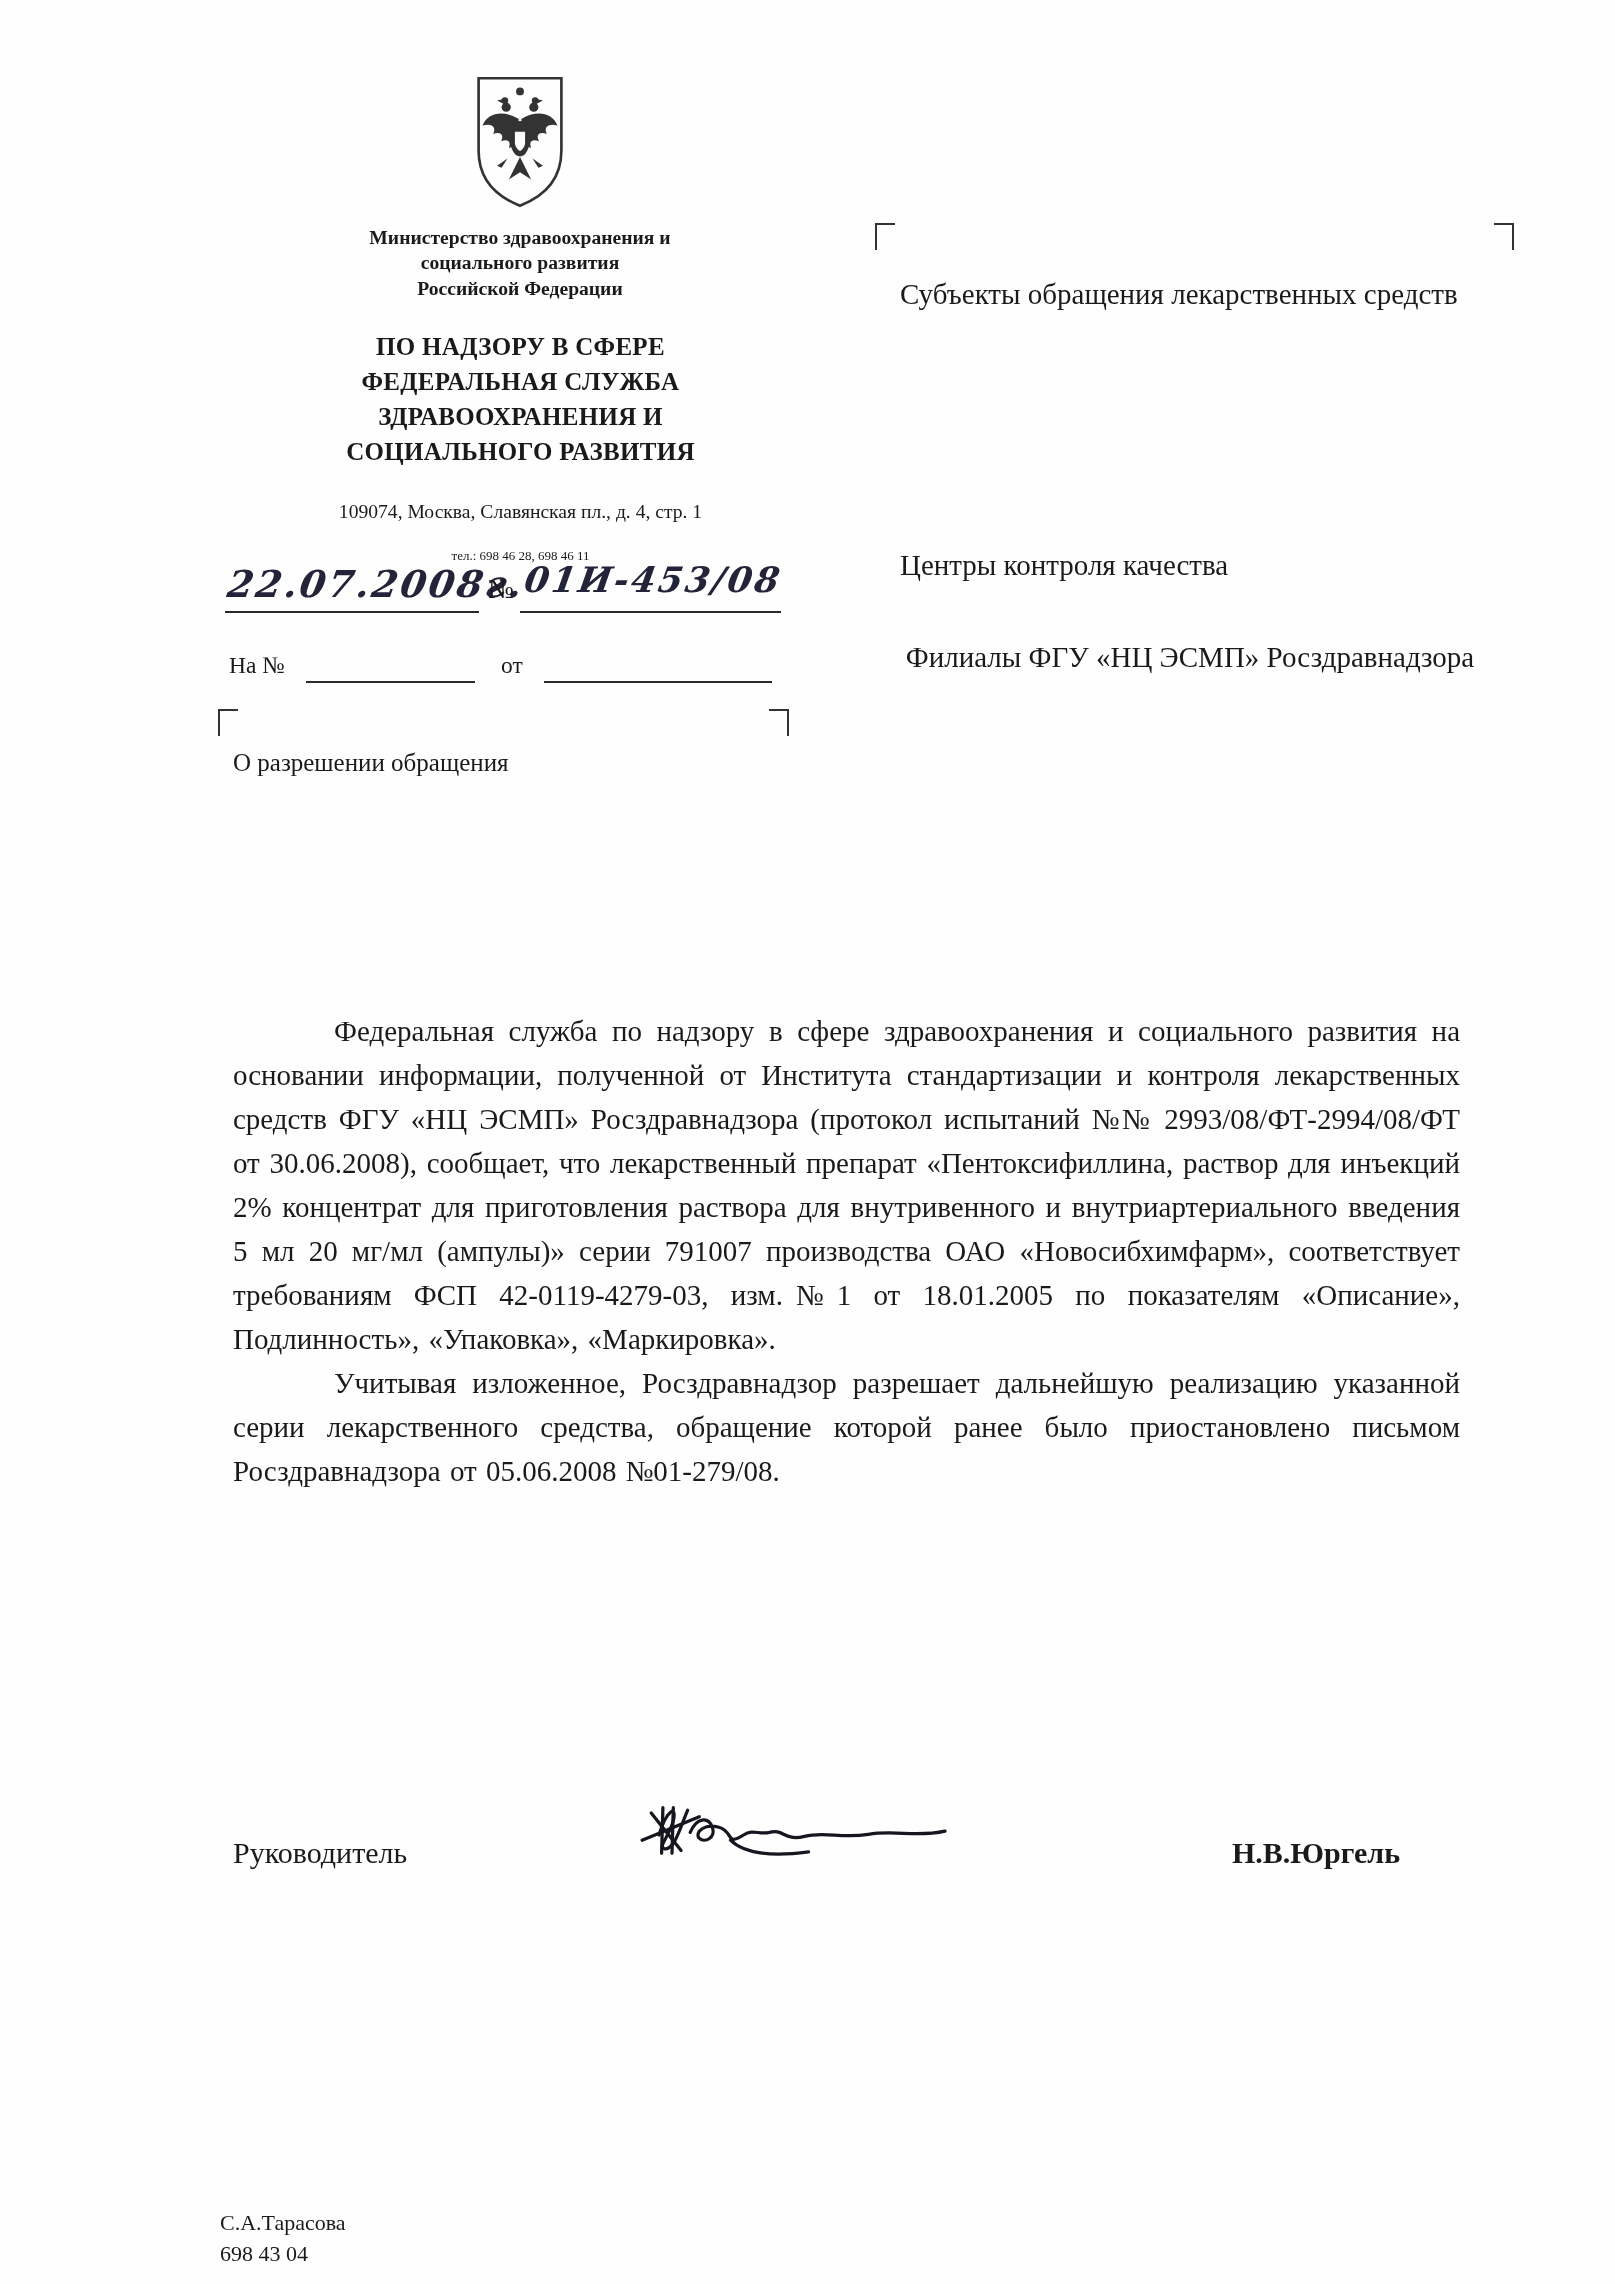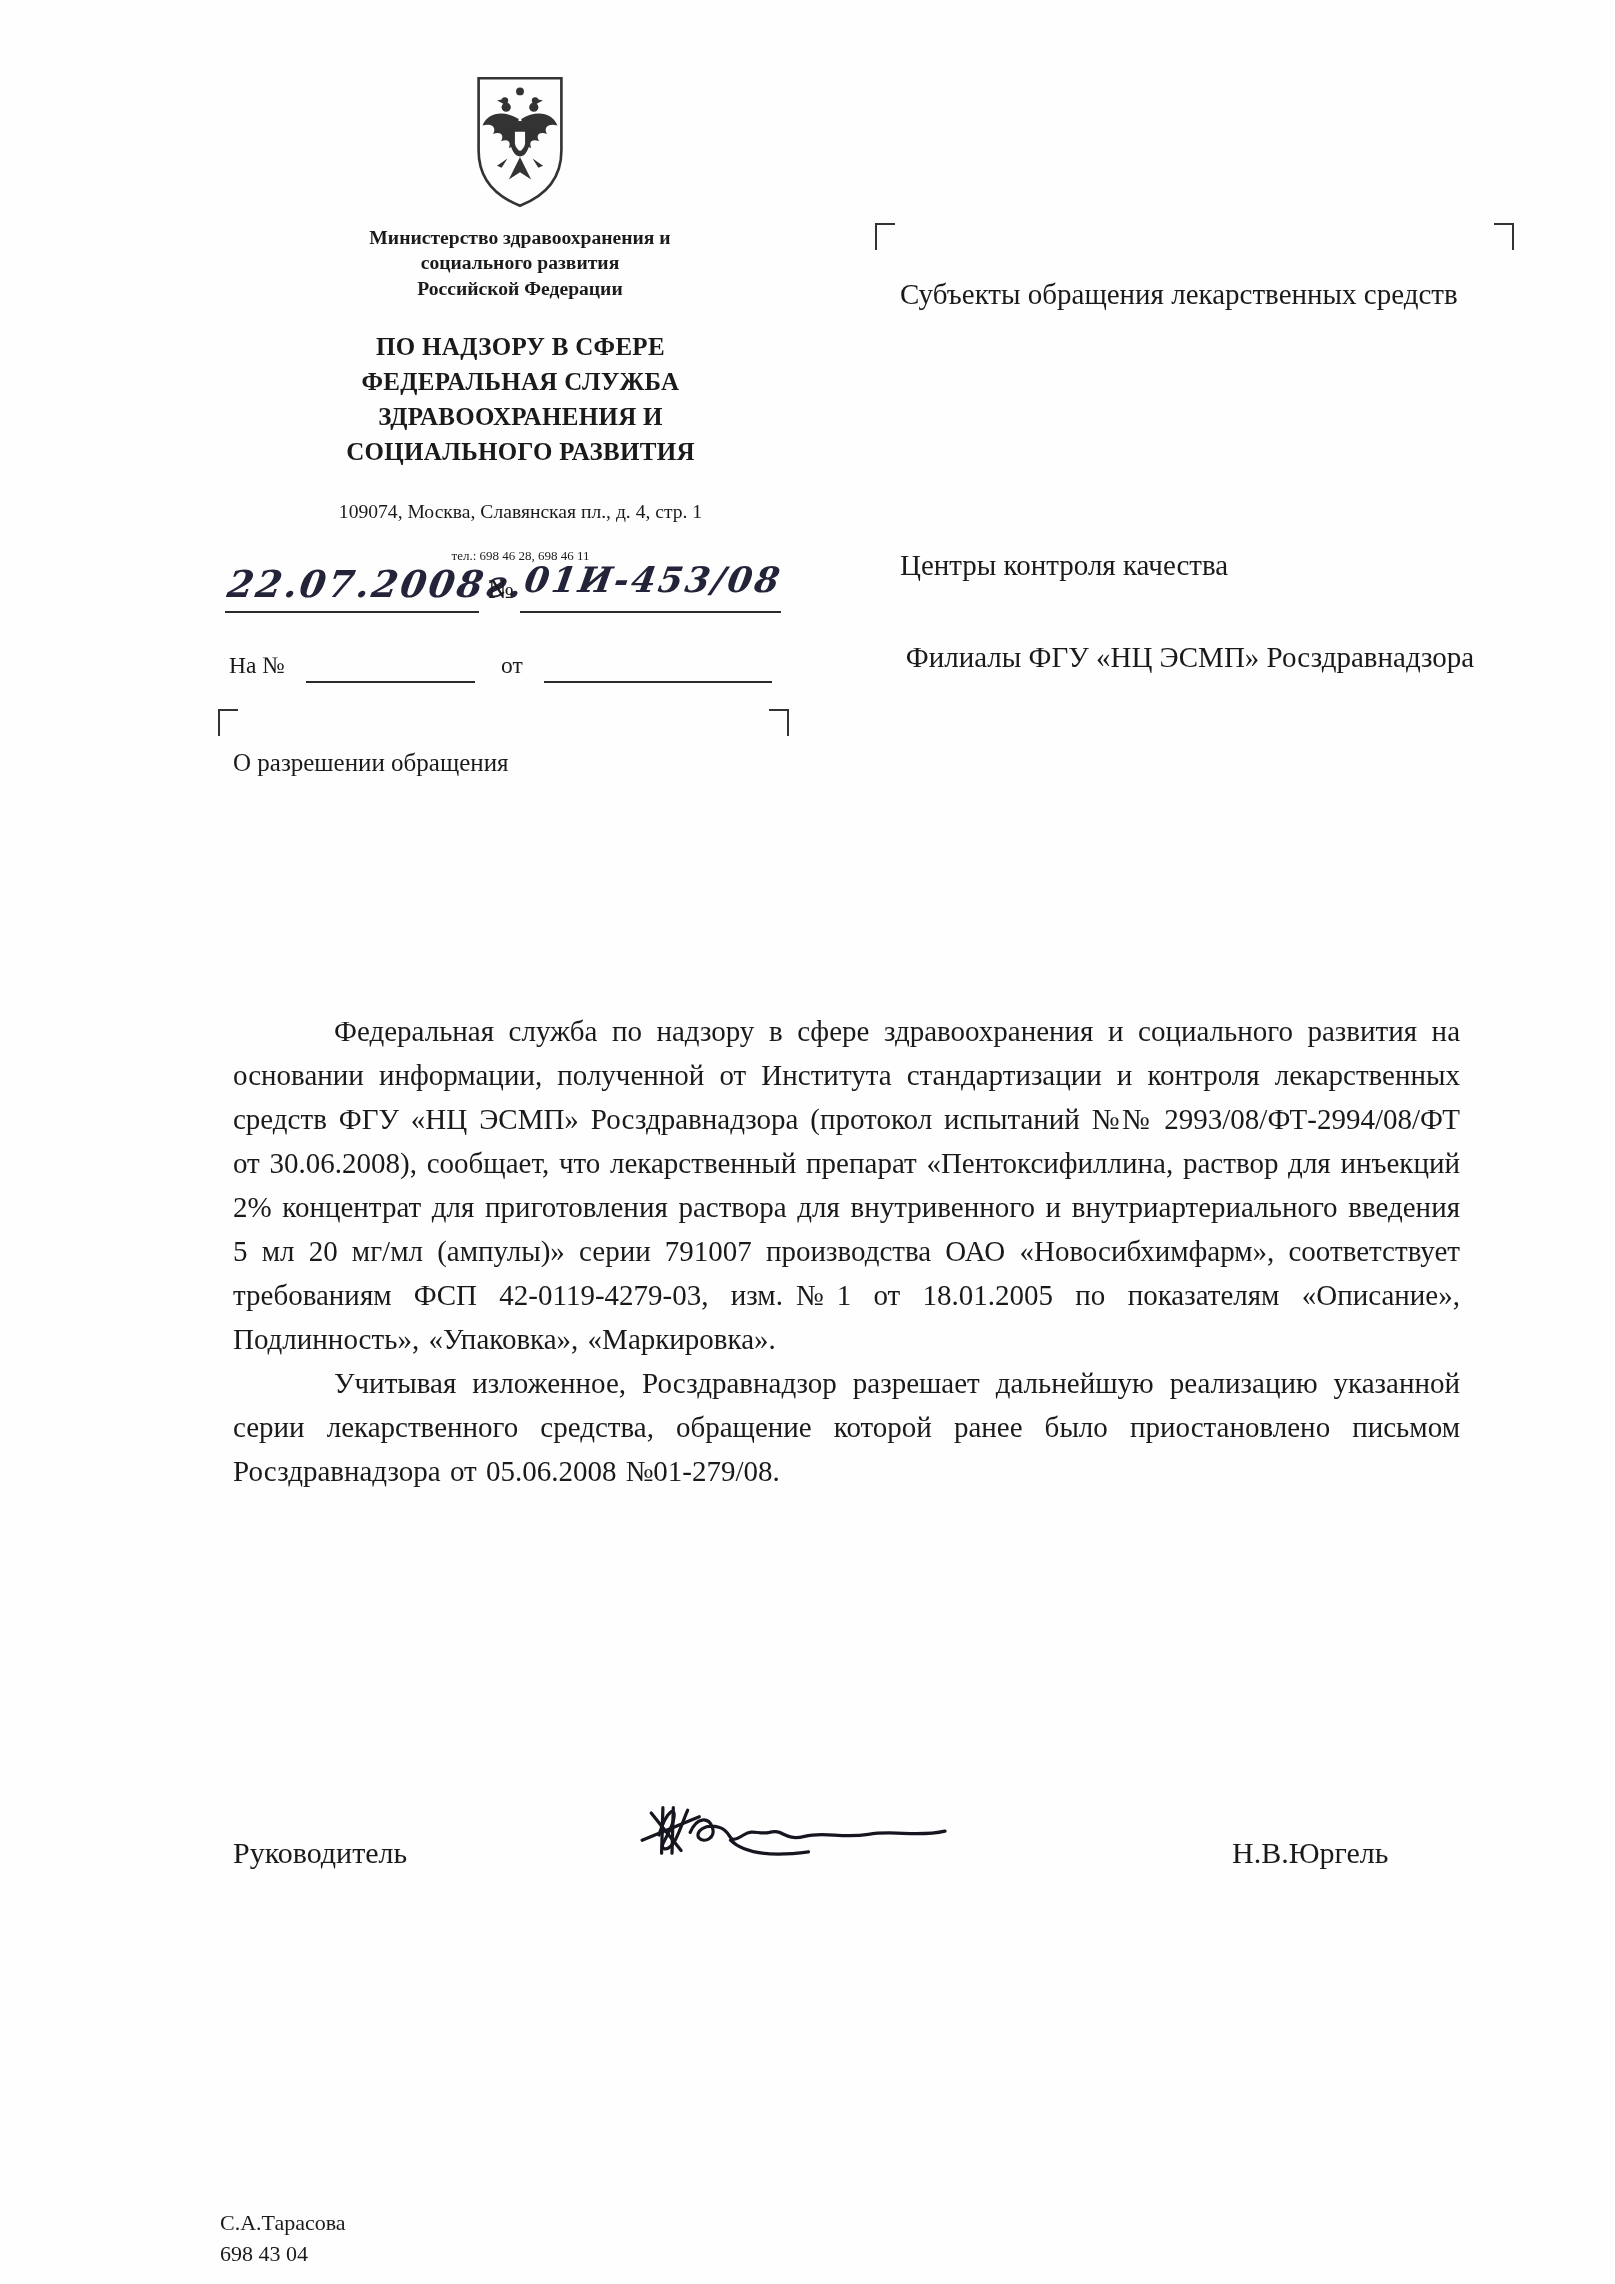--- a/index.html
+++ b/index.html
@@ -60,21 +60,21 @@
   .r4 { top:637px;text-align:center; }
 
   .body-text {
     left:233px; top:1009px; width:1227px;
     font-size:29px; line-height:44px;
     text-align:justify;
   }
   .body-text p { text-indent:101px; text-align:justify; text-align-last:left; word-spacing:2px; }
 
   .sig-title { left:233px;  top:1836px; font-size:30px; }
-  .sig-name  { left:1232px; top:1836px; font-size:30px; }
+  .sig-name  { left:1232px; top:1836px; font-size:30px;font-weight:bold; }
   .sig-scribble { left:613px; top:1770px; width:352px; height:117px; }
   .sig-scribble svg { width:100%; height:100%; }
 
   .footer-block { left:220px; top:2207px; font-size:22px; line-height:31px; }
 </style>
 </head>
 <body>
 
 <div class="page">
 

